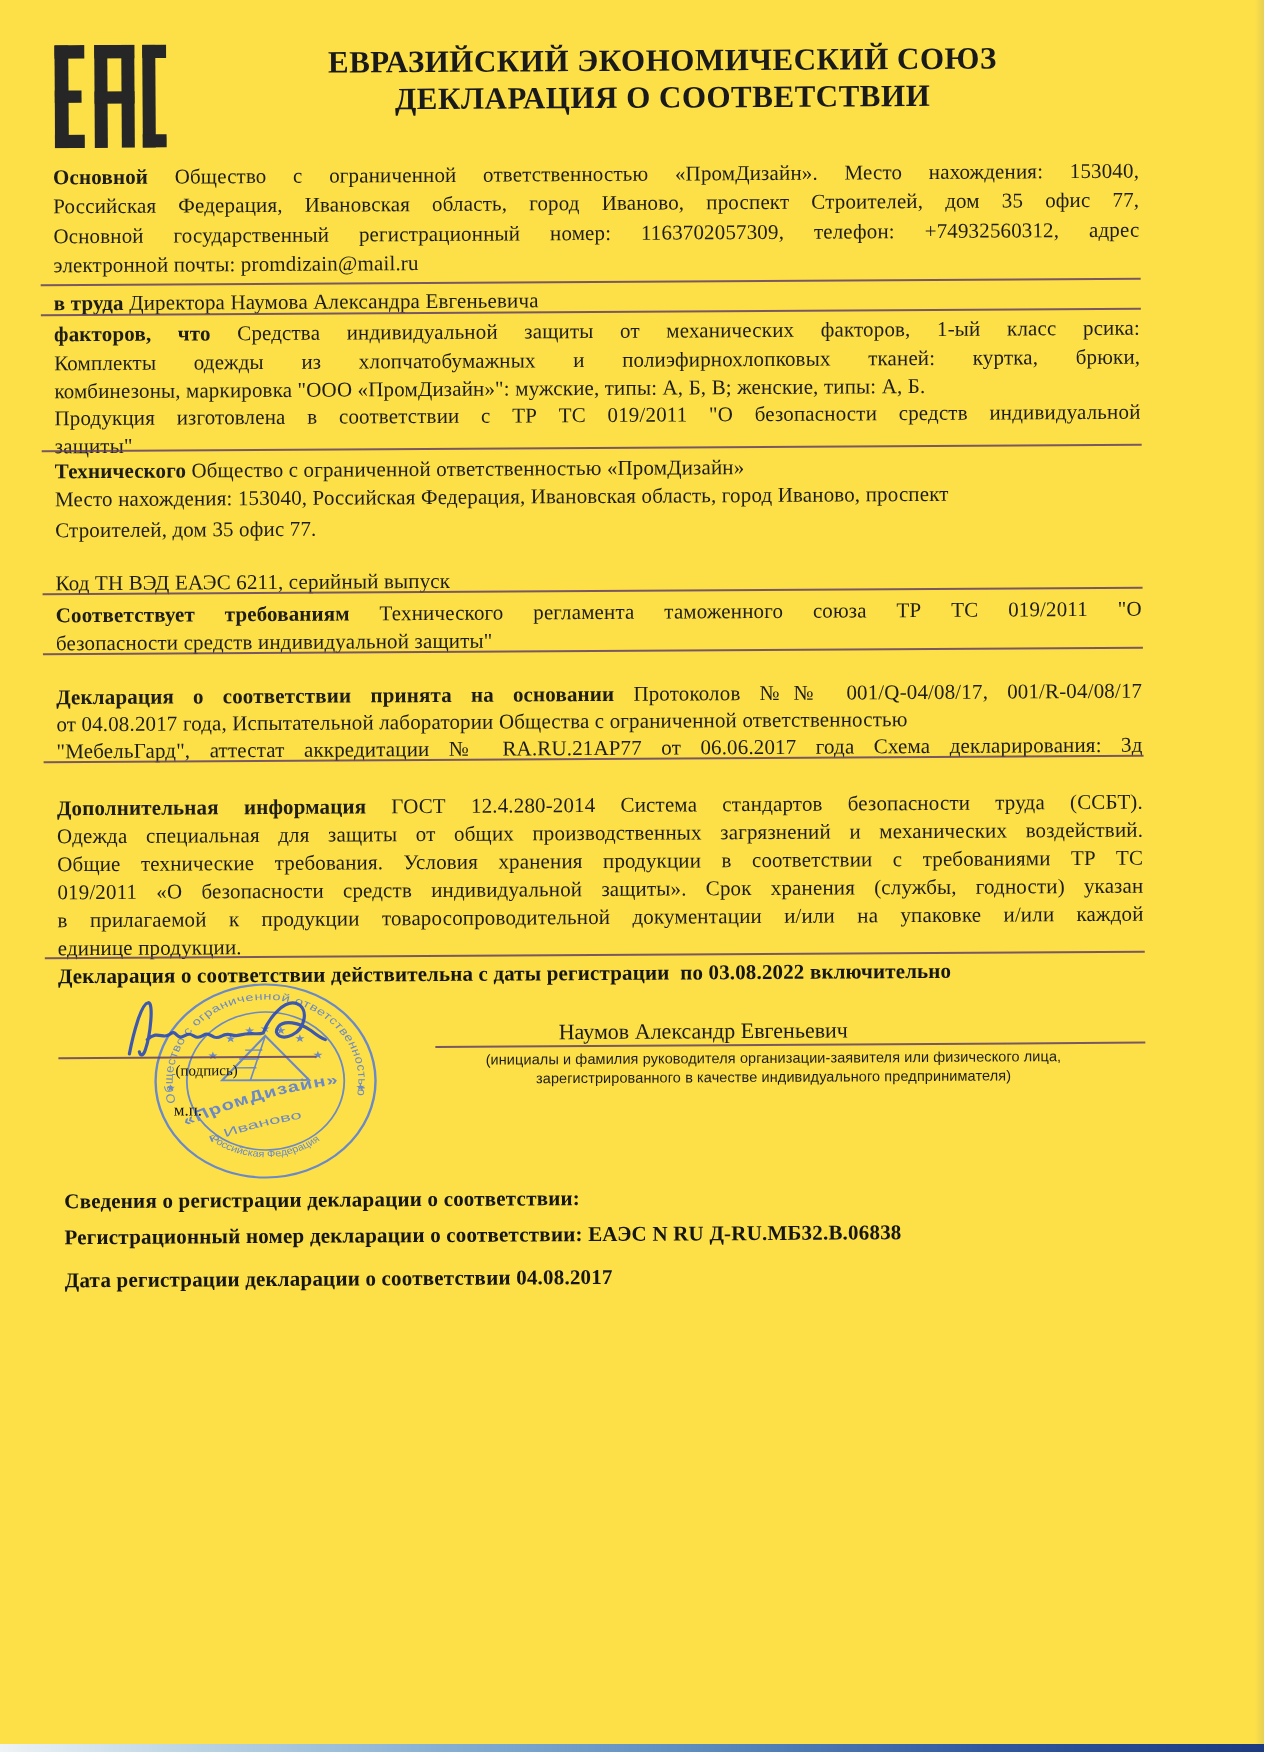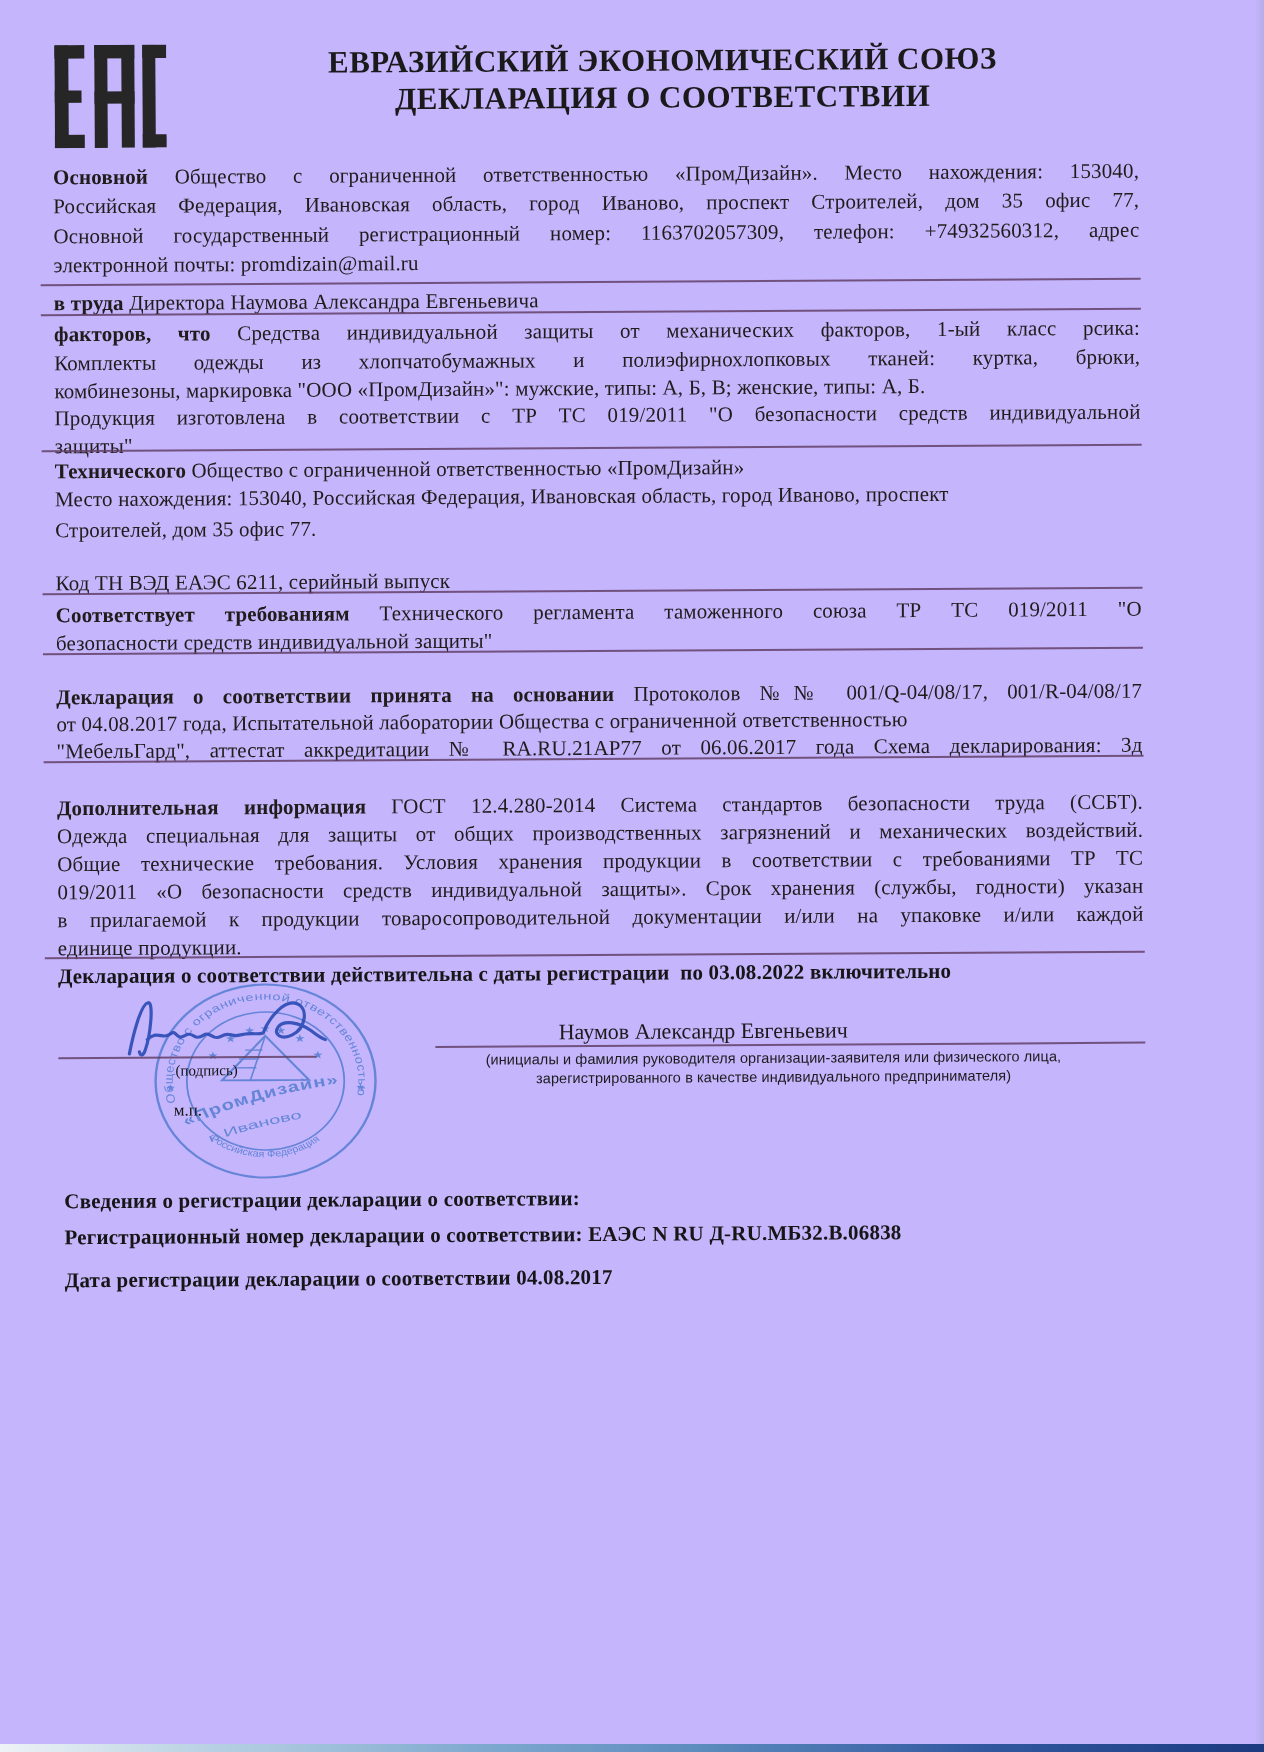--- a/index.html
+++ b/index.html
@@ -1,16 +1,16 @@
 <!DOCTYPE html>
 <html><head>
 <meta charset="utf-8">
 <style>
   html,body{margin:0;padding:0;background:#e9e9e9;}
-  #page{position:relative;width:1264px;height:1752px;background:#c4b5fd;overflow:hidden;
+  #page{position:relative;width:1264px;height:1752px;background:#fde047;overflow:hidden;
         font-family:"Liberation Serif",serif;color:#1e1d1a;}
   #scan{position:absolute;inset:0;transform:rotate(-0.35deg);transform-origin:100px 500px;}
   .ln{position:absolute;left:55px;width:1086px;font-size:21px;line-height:29px;letter-spacing:.15px;}
   .j{text-align:justify;text-align-last:justify;}
   .b{font-weight:bold;}
   .rule{position:absolute;left:42px;width:1100px;height:2px;background:#634066;opacity:.85;}
   .title{position:absolute;left:190px;width:950px;text-align:center;font-weight:bold;
          font-size:31px;letter-spacing:.5px;color:#1a1a1a;}
   .boldln{font-weight:bold;color:#161616;}
   .regln{position:absolute;left:60px;width:1080px;font-size:21px;font-weight:bold;color:#161616;letter-spacing:.2px;}

